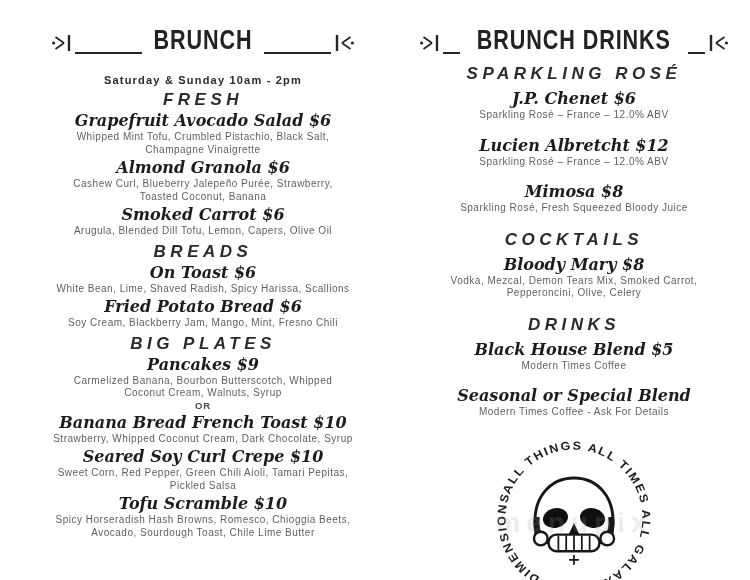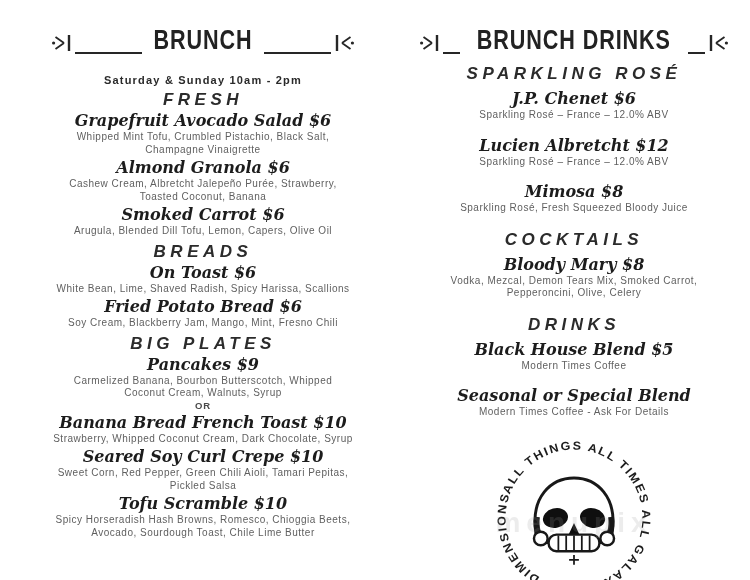--- a/index.html
+++ b/index.html
@@ -78,21 +78,21 @@
     <div class="subtitle">Saturday &amp; Sunday 10am - 2pm</div>
 
     <div class="section-h">FRESH</div>
     <div class="item">
       <div class="item-name">Grapefruit Avocado Salad $6</div>
       <div class="item-desc">Whipped Mint Tofu, Crumbled Pistachio, Black Salt,
 Champagne Vinaigrette</div>
     </div>
     <div class="item">
       <div class="item-name">Almond Granola $6</div>
-      <div class="item-desc">Cashew Cream, Albretcht Jalepeño Purée, Strawberry,
+      <div class="item-desc">Cashew Curl, Blueberry Jalepeño Purée, Strawberry,
 Toasted Coconut, Banana</div>
     </div>
     <div class="item">
       <div class="item-name">Smoked Carrot $6</div>
       <div class="item-desc">Arugula, Blended Dill Tofu, Lemon, Capers, Olive Oil</div>
     </div>
 
     <div class="section-h">BREADS</div>
     <div class="item">
       <div class="item-name">On Toast $6</div>

